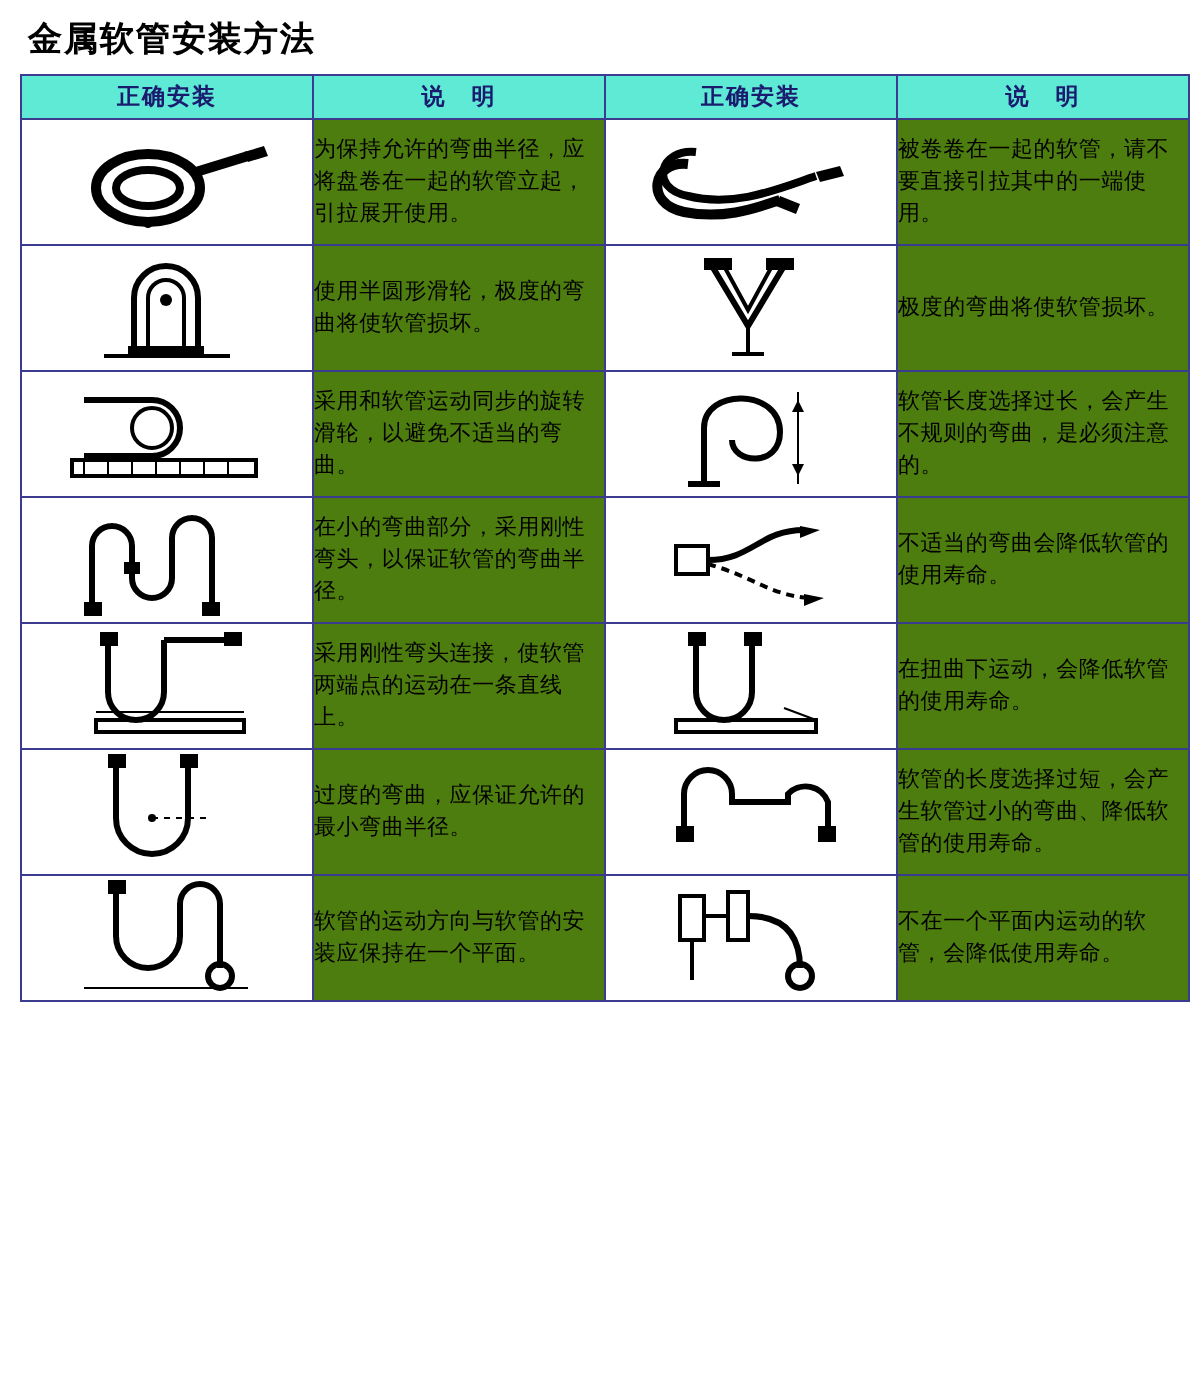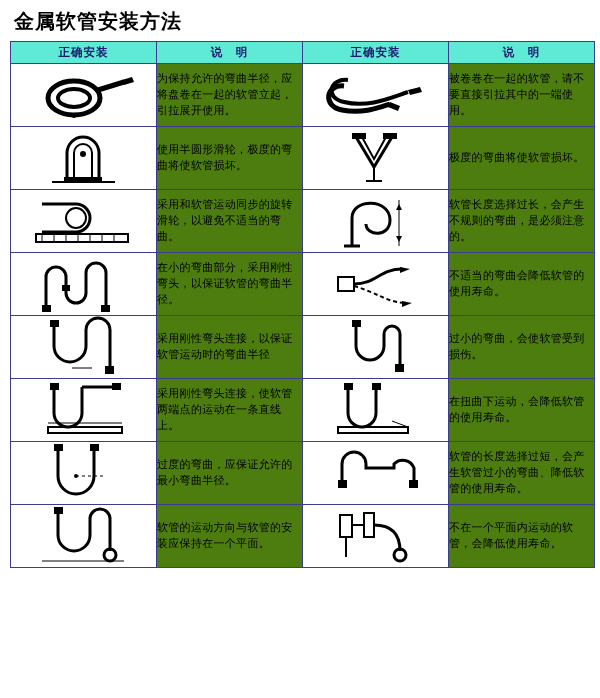--- a/index.html
+++ b/index.html
@@ -14,21 +14,21 @@
     overflow: hidden;
   }
   .page {
     position: relative;
     width: 600px;
     height: 698px;
     box-sizing: border-box;
     padding: 6px 10px 0 10px;
   }
   .doc-title {
-    font-size: 20px;
+    font-size: 17px;
     font-weight: bold;
     color: #000;
     letter-spacing: 1px;
     margin: 2px 0 6px 4px;
     font-family: Liberation Mono, monospace;
   }
   table.main {
     border-collapse: collapse;
     width: 580px;
     table-layout: fixed;
@@ -178,39 +178,20 @@
             <rect x="34" y="24" width="16" height="14" fill="none" stroke="#000" stroke-width="2"></rect>
             <path d="M50 31 C72 31 76 16 98 16" fill="none" stroke="#000" stroke-width="3"></path>
             <path d="M50 33 C74 40 80 48 100 50" fill="none" stroke="#000" stroke-width="2" stroke-dasharray="4 3"></path>
             <path d="M96 14 l10 2 l-10 4 z" fill="#000"></path>
             <path d="M98 48 l10 2 l-10 4 z" fill="#000"></path>
           </svg>
         </td>
         <td class="txt-cell">不适当的弯曲会降低软管的使用寿命。</td>
       </tr>
 
-      <tr>
-        <td class="img-cell">
-          <svg class="fig" viewBox="0 0 143 62">
-            <path d="M42 8 L42 30 A16 16 0 0 0 74 30 L74 14 A12 12 0 0 1 98 14 L98 54" fill="none" stroke="#000" stroke-width="3"></path>
-            <rect x="38" y="4" width="9" height="7" fill="#000"></rect>
-            <rect x="93" y="50" width="9" height="8" fill="#000"></rect>
-            <line x1="60" y1="52" x2="80" y2="52" stroke="#000" stroke-width="1"></line>
-          </svg>
-        </td>
-        <td class="txt-cell">采用刚性弯头连接，以保证软管运动时的弯曲半径</td>
-        <td class="img-cell">
-          <svg class="fig" viewBox="0 0 143 62">
-            <path d="M52 8 L52 30 A14 14 0 0 0 80 30 L80 18 A8 8 0 0 1 96 18 L96 50" fill="none" stroke="#000" stroke-width="3"></path>
-            <rect x="48" y="4" width="9" height="7" fill="#000"></rect>
-            <rect x="91" y="48" width="9" height="8" fill="#000"></rect>
-          </svg>
-        </td>
-        <td class="txt-cell">过小的弯曲，会使软管受到损伤。</td>
-      </tr>
 
       <tr>
         <td class="img-cell">
           <svg class="fig" viewBox="0 0 143 62">
             <path d="M42 8 L42 34 A14 14 0 0 0 70 34 L70 8" fill="none" stroke="#000" stroke-width="3"></path>
             <line x1="70" y1="8" x2="104" y2="8" stroke="#000" stroke-width="3"></line>
             <rect x="38" y="4" width="9" height="7" fill="#000"></rect>
             <rect x="100" y="4" width="9" height="7" fill="#000"></rect>
             <rect x="36" y="48" width="74" height="6" fill="none" stroke="#000" stroke-width="2"></rect>
             <line x1="36" y1="44" x2="110" y2="44" stroke="#000" stroke-width="1"></line>

